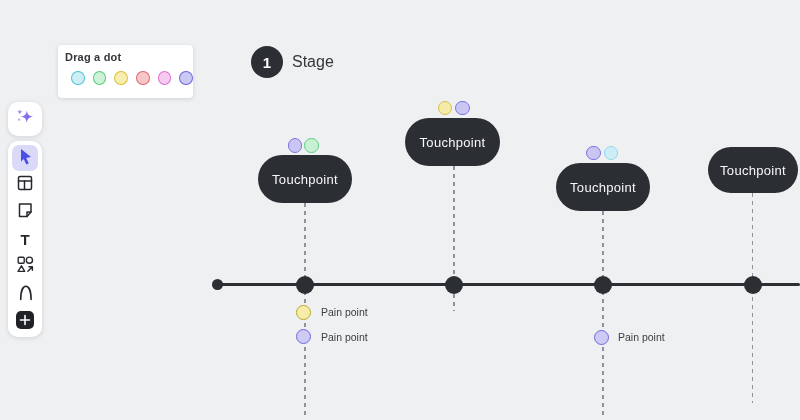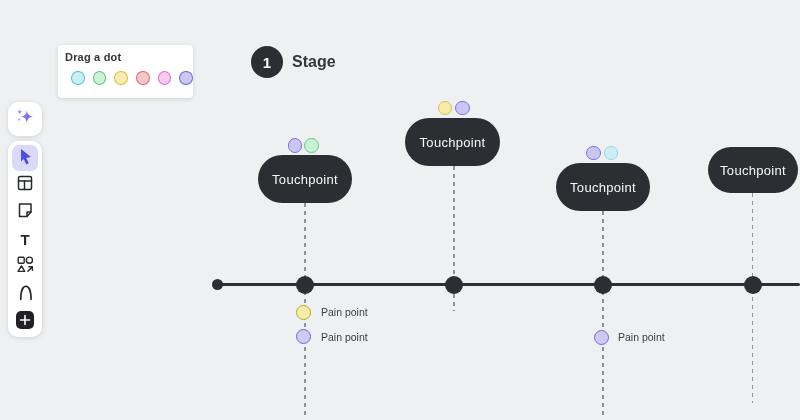--- a/index.html
+++ b/index.html
@@ -34,21 +34,21 @@
   .tool{width:26px;height:26px;border-radius:7px;display:flex;align-items:center;justify-content:center;}
   .tool.selected{background:#dbd9f8;}
   .tool .tglyph{font-size:15px;font-weight:600;color:#26282d;line-height:1;}
   .add-sq{width:18px;height:18px;border-radius:5px;background:#202227;display:flex;align-items:center;justify-content:center;}
   
   .stage-circle{
     position:absolute;left:251px;top:46px;width:32px;height:32px;border-radius:50%;
     background:#2b2e33;color:#fff;font-size:15px;font-weight:600;
     display:flex;align-items:center;justify-content:center;
   }
-  .stage-label{position:absolute;left:292px;top:52px;font-size:16px;font-weight:700;color:#33363b;line-height:20px;}
+  .stage-label{position:absolute;left:292px;top:52px;font-size:16px;font-weight:400;color:#33363b;line-height:20px;}
   
   .tl-line{position:absolute;left:218px;top:283px;width:582px;height:3px;background:#2b2e33;border-radius:2px;}
   .tl-start{position:absolute;left:212px;top:279px;width:11px;height:11px;border-radius:50%;background:#2b2e33;}
   .tl-node{position:absolute;top:275.5px;width:18px;height:18px;border-radius:50%;background:#2b2e33;}
   
   .vline{
     position:absolute;width:1.5px;
     background:repeating-linear-gradient(to bottom,#8e929a 0 4px,transparent 4px 8px);
   }
   

